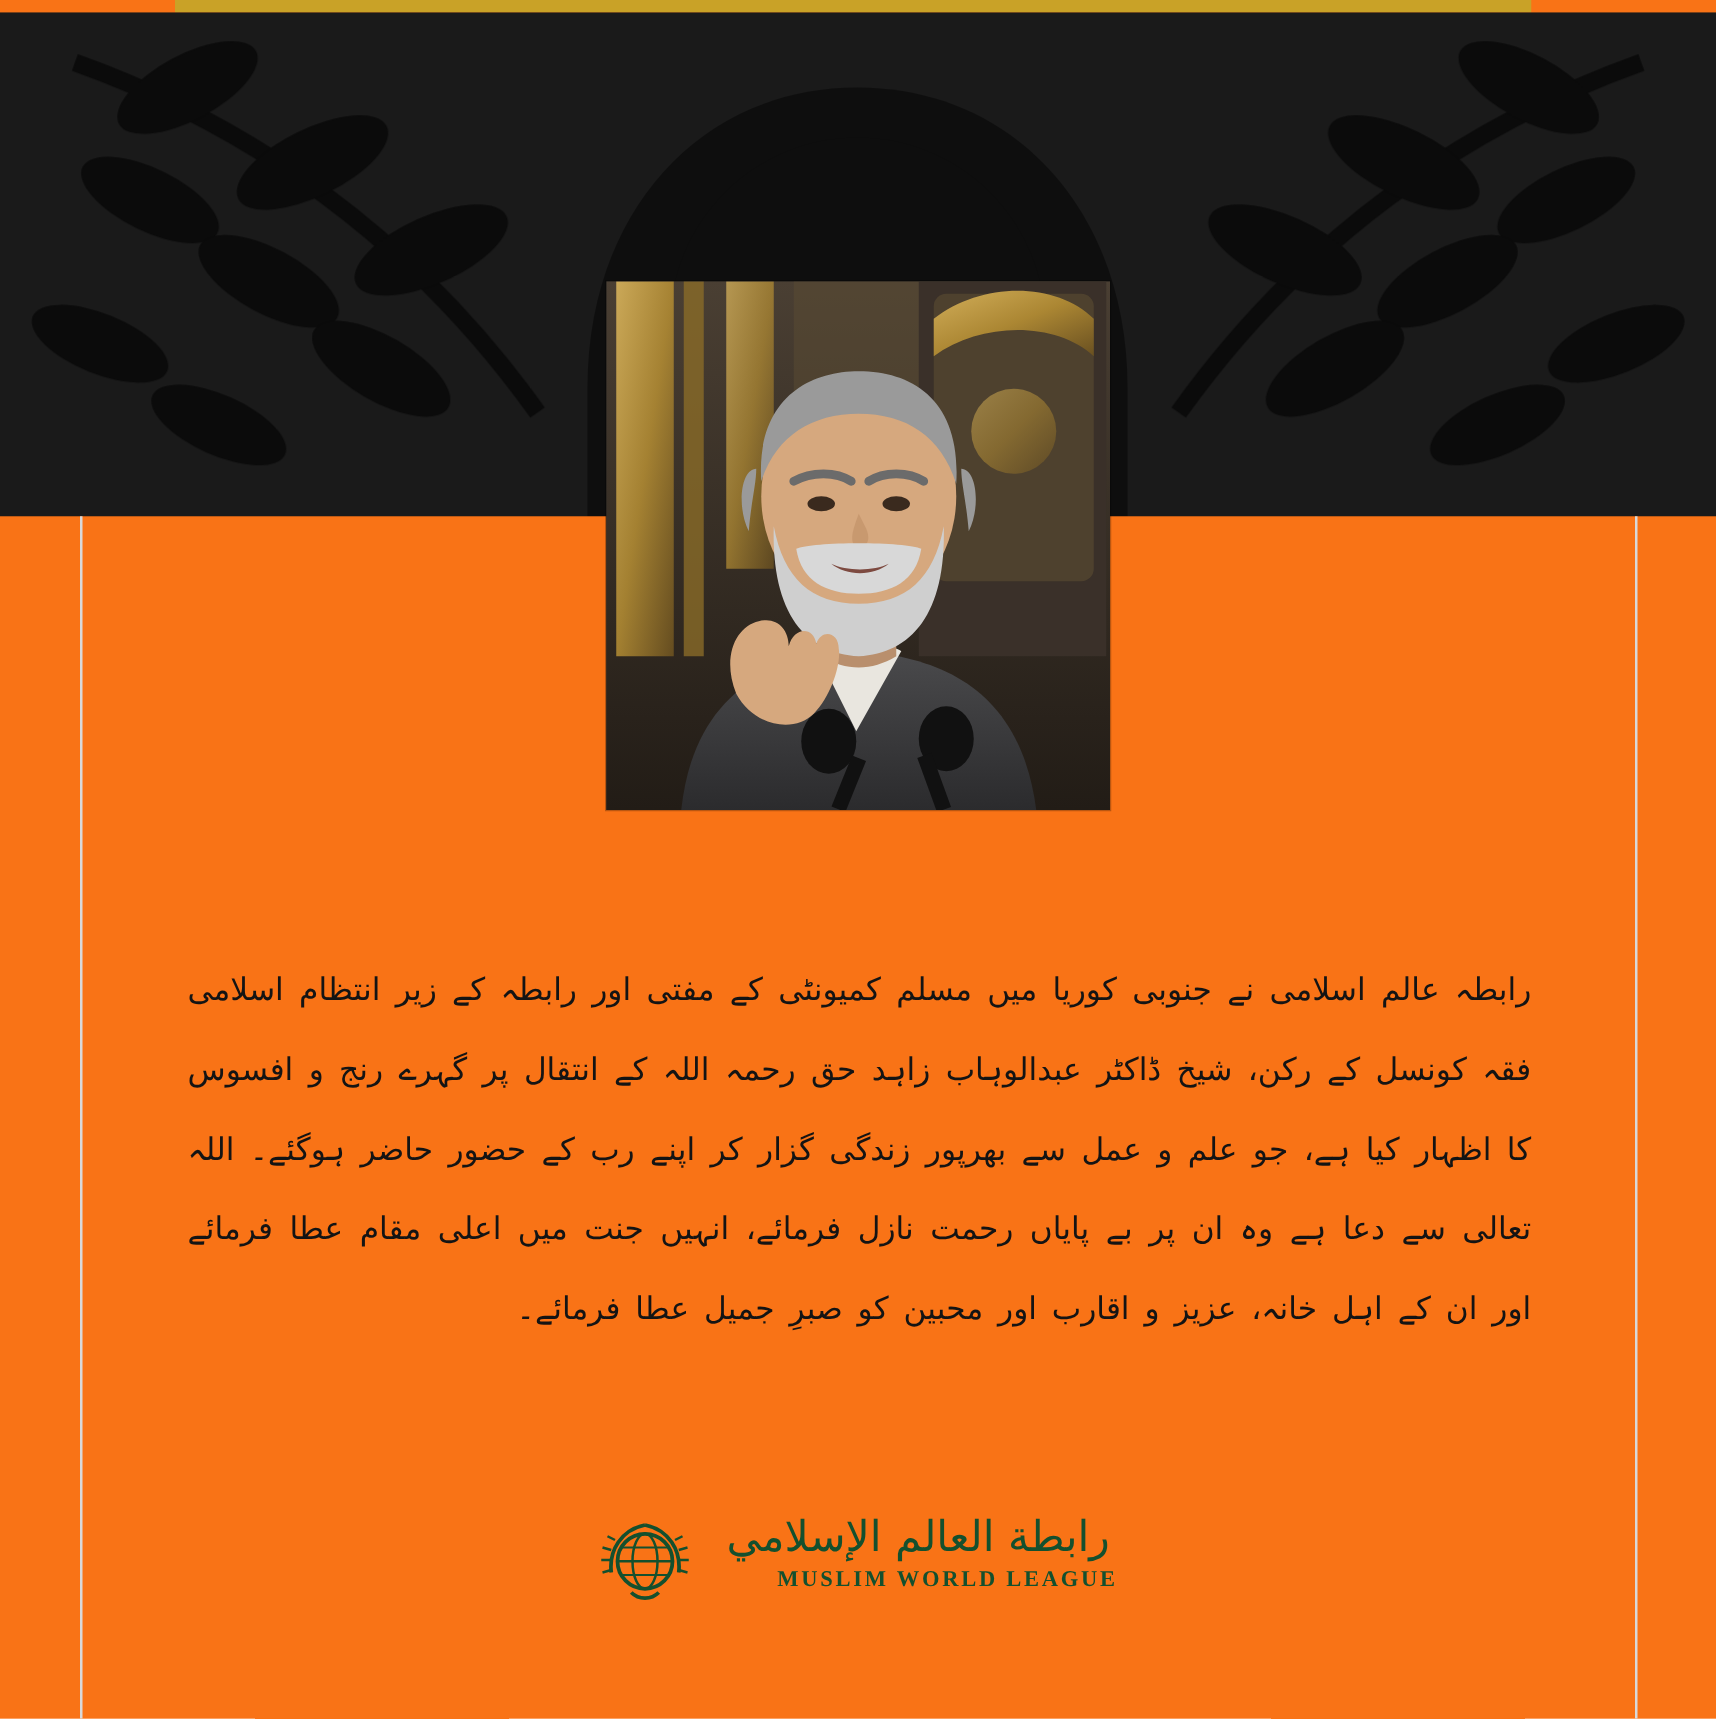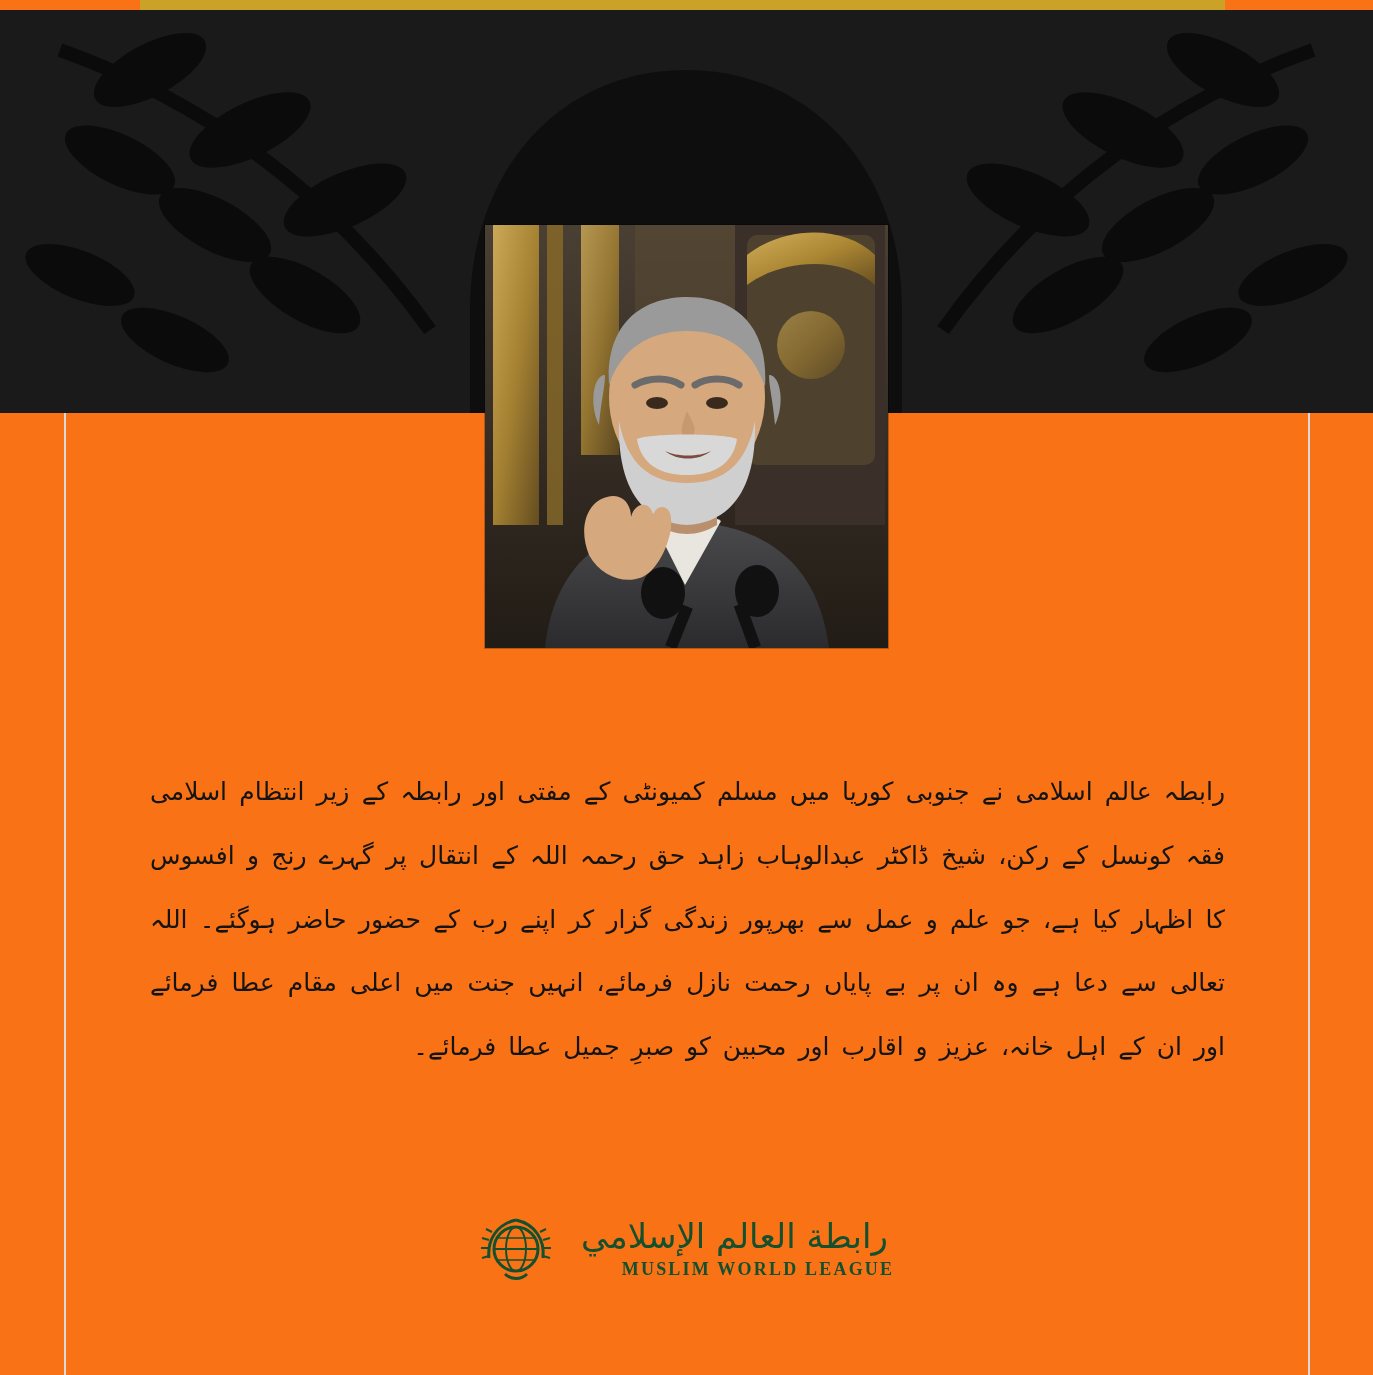--- a/index.html
+++ b/index.html
@@ -99,21 +99,21 @@
   }
 
   
   .footer {
     position: absolute;
     top: 1212px;
     left: 0;
     width: 1373px;
     display: flex;
     flex-direction: row-reverse;
-    align-items: center;
+    align-items: flex-start;
     justify-content: center;
     gap: 22px;
   }
   .footer .wordmark {
     display: flex;
     flex-direction: column;
     align-items: center;
     gap: 4px;
   }
   .footer .wordmark .arabic {

